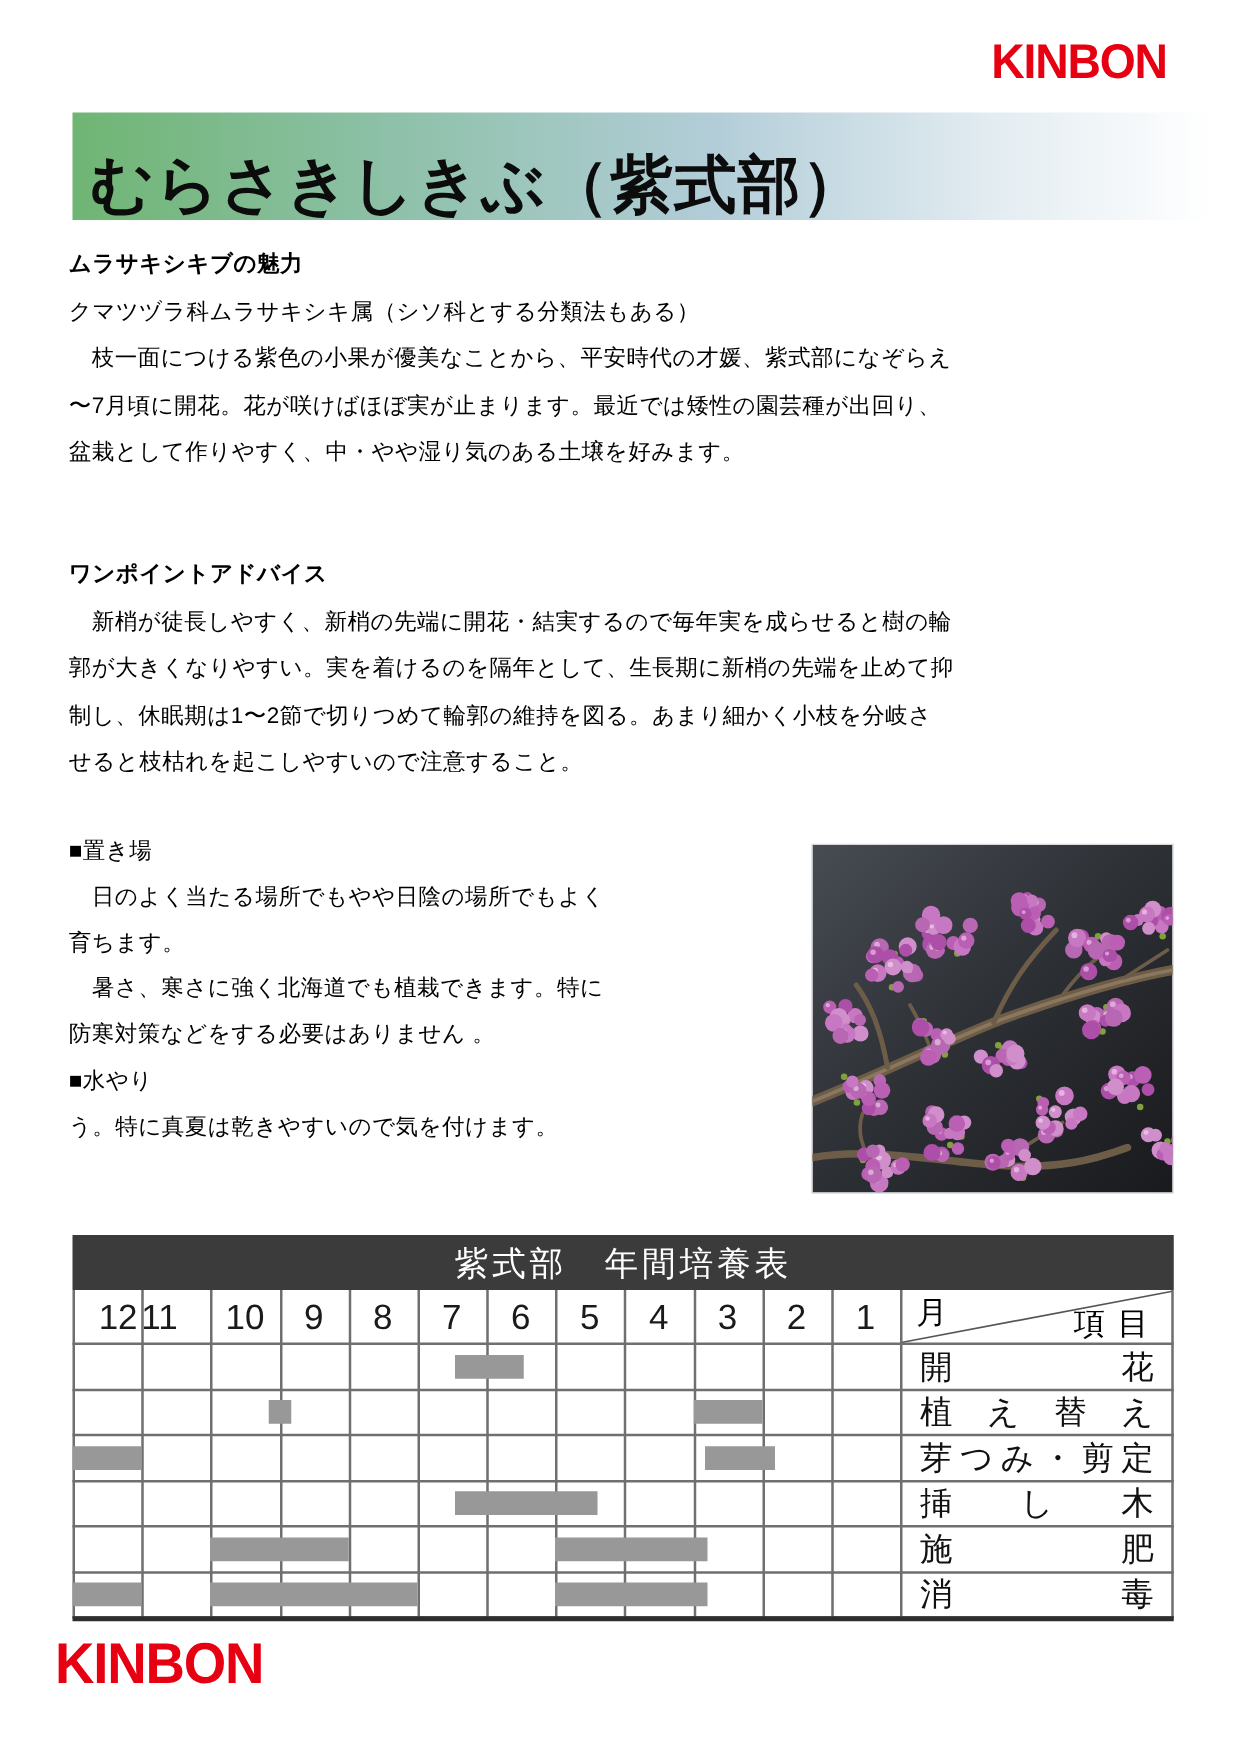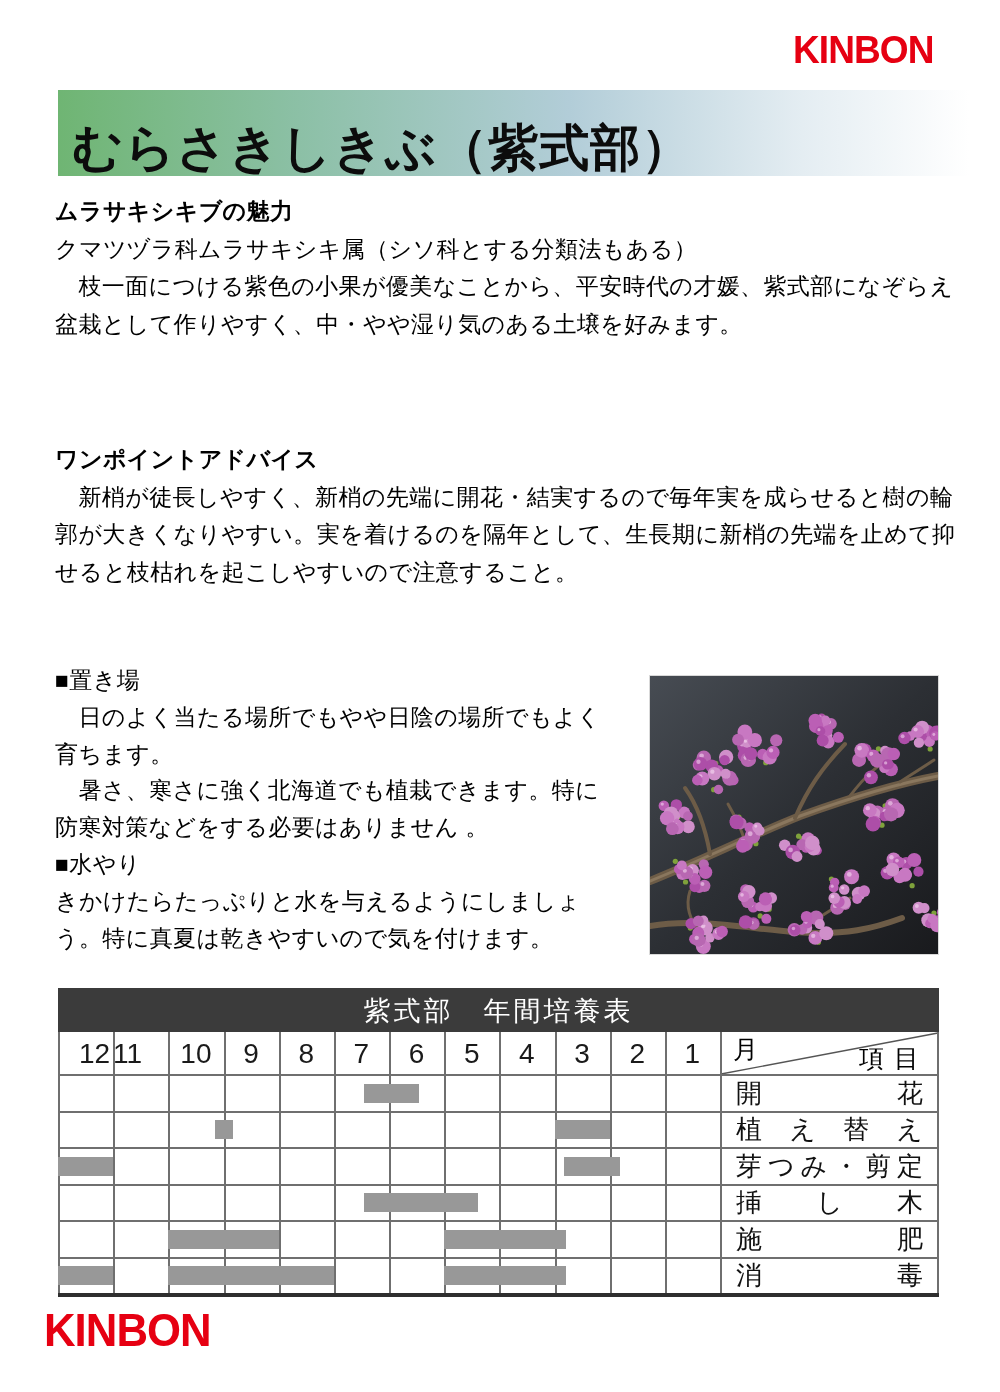--- a/index.html
+++ b/index.html
@@ -17,21 +17,21 @@
   .logo.bottom{left:44px;top:1303px;font-size:46px;}
   .banner{
     position:absolute;left:58px;top:90px;width:930px;height:86px;
     background:linear-gradient(90deg,#6fb573 0%,#8cc0a6 26%,#b2cdd8 55%,#e4edf2 80%,#ffffff 98%);
   }
   .banner .title{
     position:absolute;left:14px;top:0;line-height:88px;
     font-family:"Liberation Serif","DejaVu Serif",serif;
     font-weight:700;font-size:50px;letter-spacing:1px;color:#0c0c0c;white-space:nowrap;margin-top:14px;
   }
-  .txt{position:absolute;left:55px;font-size:23px;line-height:37.5px;letter-spacing:0.4px;}
+  .txt{position:absolute;left:55px;font-size:18px;line-height:37.5px;letter-spacing:0.4px;}
   .txt div{white-space:nowrap;}
   .txt .h{font-weight:700;}
   #blockA{top:193px;width:900px;}
   #blockB{top:441px;width:900px;}
   #blockC{top:662px;width:600px;line-height:36.8px;}
   .photo{
     position:absolute;left:649px;top:675px;width:288px;height:278px;
     border:1px solid #d9d9d9;box-sizing:content-box;
   }
   
@@ -63,38 +63,39 @@
   <div class="logo top">KINBON</div>
 
   <div class="banner">
     <span class="title">むらさきしきぶ（紫式部）</span>
   </div>
 
   <div class="txt" id="blockA">
     <div class="h">ムラサキシキブの魅力</div>
     <div>クマツヅラ科ムラサキシキ属（シソ科とする分類法もある）</div>
     <div>　枝一面につける紫色の小果が優美なことから、平安時代の才媛、紫式部になぞらえ</div>
+    <div>〜7月頃に開花。花が咲けばほぼ実が止まります。最近では矮性の園芸種が出回り、</div>
     <div>盆栽として作りやすく、中・やや湿り気のある土壌を好みます。</div>
   </div>
 
   <div class="txt" id="blockB">
     <div class="h">ワンポイントアドバイス</div>
     <div>　新梢が徒長しやすく、新梢の先端に開花・結実するので毎年実を成らせると樹の輪</div>
     <div>郭が大きくなりやすい。実を着けるのを隔年として、生長期に新梢の先端を止めて抑</div>
+    <div>制し、休眠期は1〜2節で切りつめて輪郭の維持を図る。あまり細かく小枝を分岐さ</div>
     <div>せると枝枯れを起こしやすいので注意すること。</div>
   </div>
 
   <div class="txt" id="blockC">
     <div>■置き場</div>
     <div>　日のよく当たる場所でもやや日陰の場所でもよく</div>
     <div>育ちます。</div>
     <div>　暑さ、寒さに強く北海道でも植栽できます。特に</div>
     <div>防寒対策などをする必要はありません 。</div>
     <div>■水やり</div>
-    <div>きかけたらたっぷりと水を与えるようにしましょ</div>
     <div>う。特に真夏は乾きやすいので気を付けます。</div>
   </div>
 
   <svg class="photo" id="berry-photo" viewBox="0 0 288 278" xmlns="http://www.w3.org/2000/svg">
     <defs>
       <linearGradient id="bg" x1="0" y1="0" x2="1" y2="1">
         <stop offset="0" stop-color="#474c53"></stop>
         <stop offset="0.5" stop-color="#2c2f34"></stop>
         <stop offset="1" stop-color="#191a1d"></stop>
       </linearGradient>

